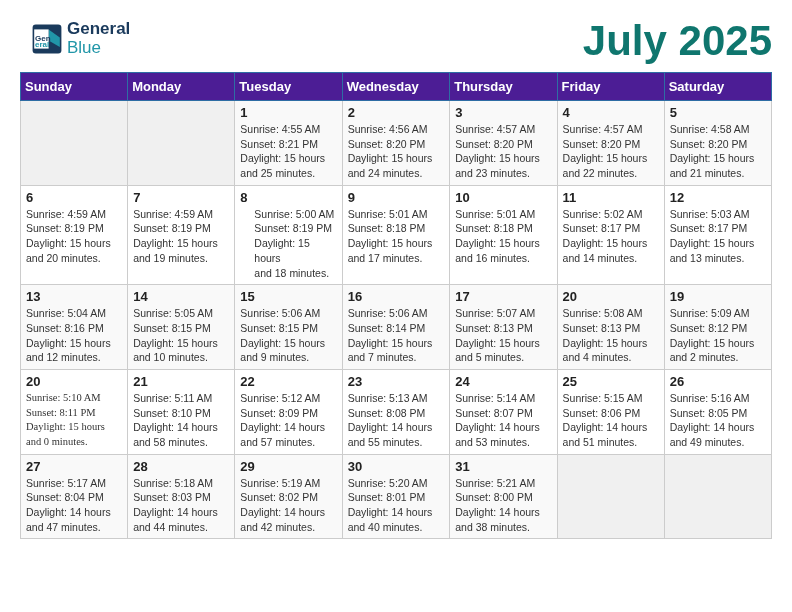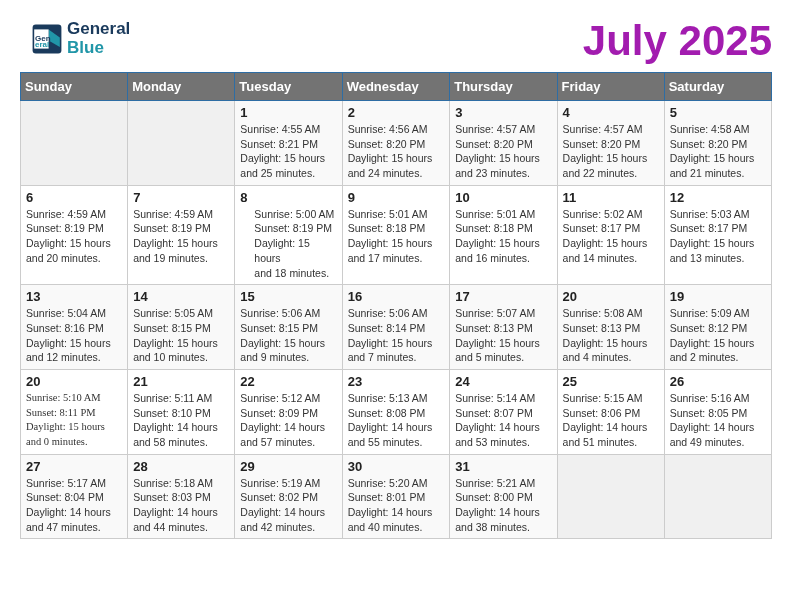--- a/index.html
+++ b/index.html
@@ -25,35 +25,35 @@
     .logo-icon {
       width: 32px;
       height: 32px;
     }
     .title-area {
       text-align: right;
     }
     .main-title {
       font-size: 42px;
       font-weight: bold;
-      color: #a21caf;
+      color: #0f766e;
       line-height: 1;
     }
     .subtitle {
       font-size: 16px;
       color: #333;
       margin-top: 4px;
     }
     .calendar {
       width: 100%;
       border-collapse: collapse;
       font-size: 11px;
     }
     .calendar thead th {
-      background-color: #737373;
+      background-color: #4c1d95;
       color: #fff;
       padding: 6px 4px;
       text-align: left;
       font-size: 13px;
       font-weight: bold;
       border: 1px solid #2e6da4;
     }
     .calendar tbody td {
       border: 1px solid #ccc;
       vertical-align: top;
@@ -90,21 +90,21 @@
   <div class="logo">
     <svg class="logo-icon" viewBox="0 0 40 40">
       <rect x="2" y="2" width="36" height="36" rx="4" fill="#1a3a5c"></rect>
       <polygon points="22,8 36,18 36,30 22,22" fill="#2196a8"></polygon>
       <rect x="4" y="8" width="18" height="24" fill="#fff"></rect>
       <text x="5" y="22" font-size="10" font-weight="bold" fill="#1a3a5c">Gen</text>
       <text x="5" y="30" font-size="10" font-weight="bold" fill="#2196a8">eral</text>
     </svg>
     <div>
       <div style="font-size:17px;font-weight:bold;color:#1a3a5c;line-height:1.1;">General</div>
-      <div style="font-size:17px;font-weight:bold;color:#2196a8;line-height:1.1;">Blue</div>
+      <div style="font-size:17px;font-weight:normal;color:#2196a8;line-height:1.1;">Blue</div>
     </div>
   </div>
   <div class="title-area">
     <div class="main-title">July 2025</div>
   </div>
 </div>
 
 <table class="calendar">
   <thead>
     <tr>

